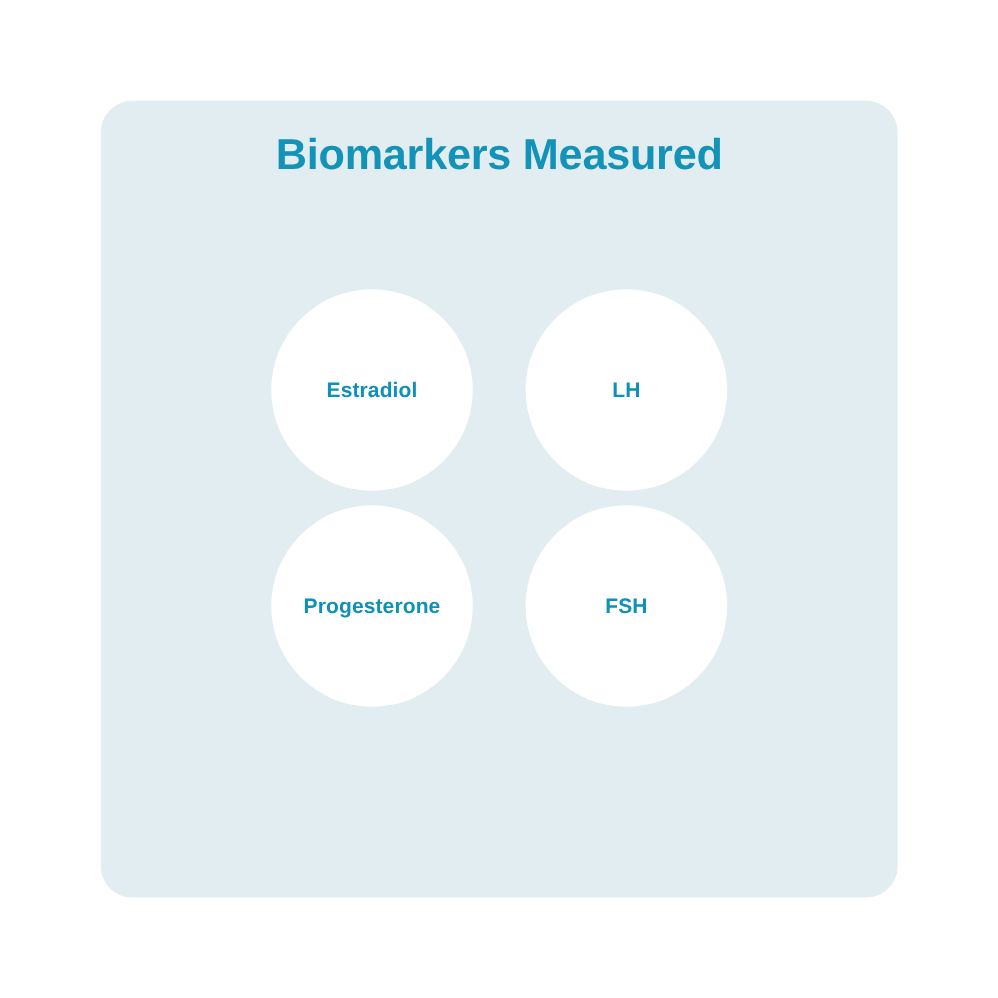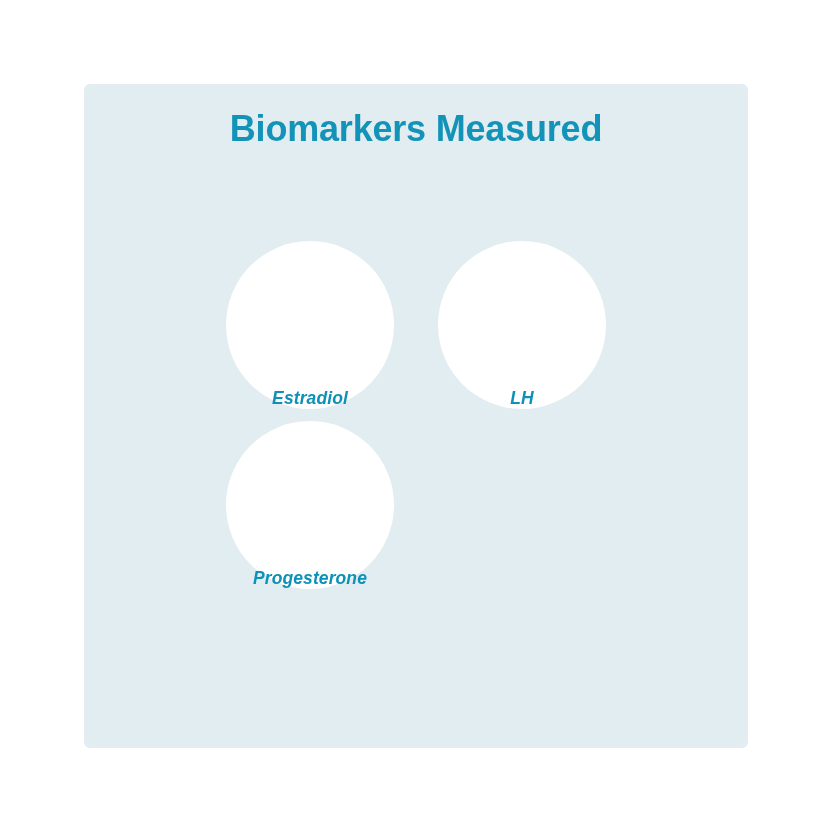--- a/index.html
+++ b/index.html
@@ -22,21 +22,21 @@
     background: #ffffff;
   }
 
   .panel {
     position: absolute;
     left: 84px;
     top: 84px;
     width: 664px;
     height: 664px;
     background: #e2edf1;
-    border-radius: 6px;
+    border-radius: 26px;
     box-sizing: border-box;
   }
 
   .panel-title {
     position: absolute;
     left: 0;
     top: 24px;
     width: 664px;
     text-align: center;
     color: #1493b8;
@@ -58,24 +58,23 @@
     column-gap: 44px;
     row-gap: 12px;
   }
 
   .biomarker-circle {
     width: 168px;
     height: 168px;
     border-radius: 50%;
     background: #ffffff;
     display: flex;
-    align-items: flex-end;
+    align-items: center;
     justify-content: center;
     box-sizing: border-box;
-    font-style: italic;
   }
 
   .biomarker-label {
     color: #0d91b8;
     font-size: 17.5px;
     font-weight: 700;
     text-align: center;
     letter-spacing: 0.1px;
     line-height: 1.2;
     white-space: nowrap;
@@ -98,16 +97,19 @@
       </div>
 
       <div class="biomarker-circle">
         <span class="biomarker-label">LH</span>
       </div>
 
       <div class="biomarker-circle">
         <span class="biomarker-label">Progesterone</span>
       </div>
 
+      <div class="biomarker-circle">
+        <span class="biomarker-label">FSH</span>
+      </div>
 
     </div>
   </div>
 </div>
 
 </body></html>

